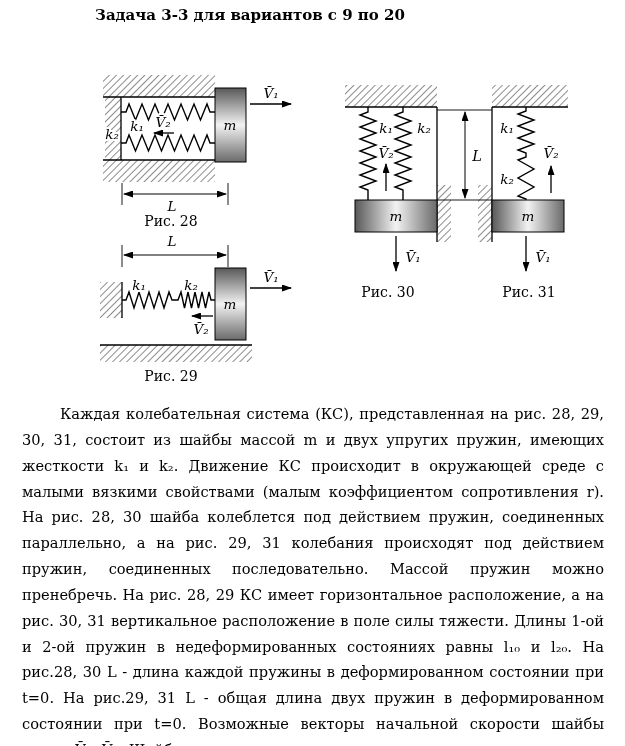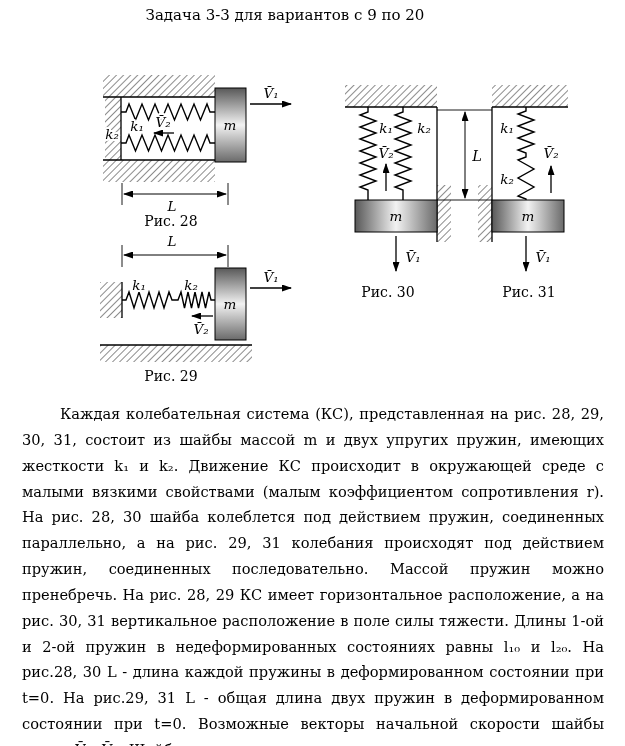--- a/index.html
+++ b/index.html
@@ -6,21 +6,21 @@
   body{
     width:625px;height:746px;
     background:#ffffff;
     position:relative;
     overflow:hidden;
     font-family:"DejaVu Serif","Liberation Serif",serif;
     color:#000;
   }
   .title{
     position:absolute;top:6px;left:0;width:500px;
-    text-align:center;font-weight:normal;font-size:15px;padding-left:35px;
+    text-align:center;font-weight:bold;font-size:15px;
   }
   .figs{position:absolute;top:0;left:0;}
   .para{
     position:absolute;top:401px;left:22px;width:582px;
     font-size:14.6px;line-height:25.85px;
     text-align:justify;text-indent:38px;
   }
   svg text{font-family:"DejaVu Serif","Liberation Serif",serif;}
   .lbl{font-size:13.5px;font-style:italic;text-anchor:middle;fill:#000;}
   .cap{font-size:14px;text-anchor:middle;fill:#000;}

